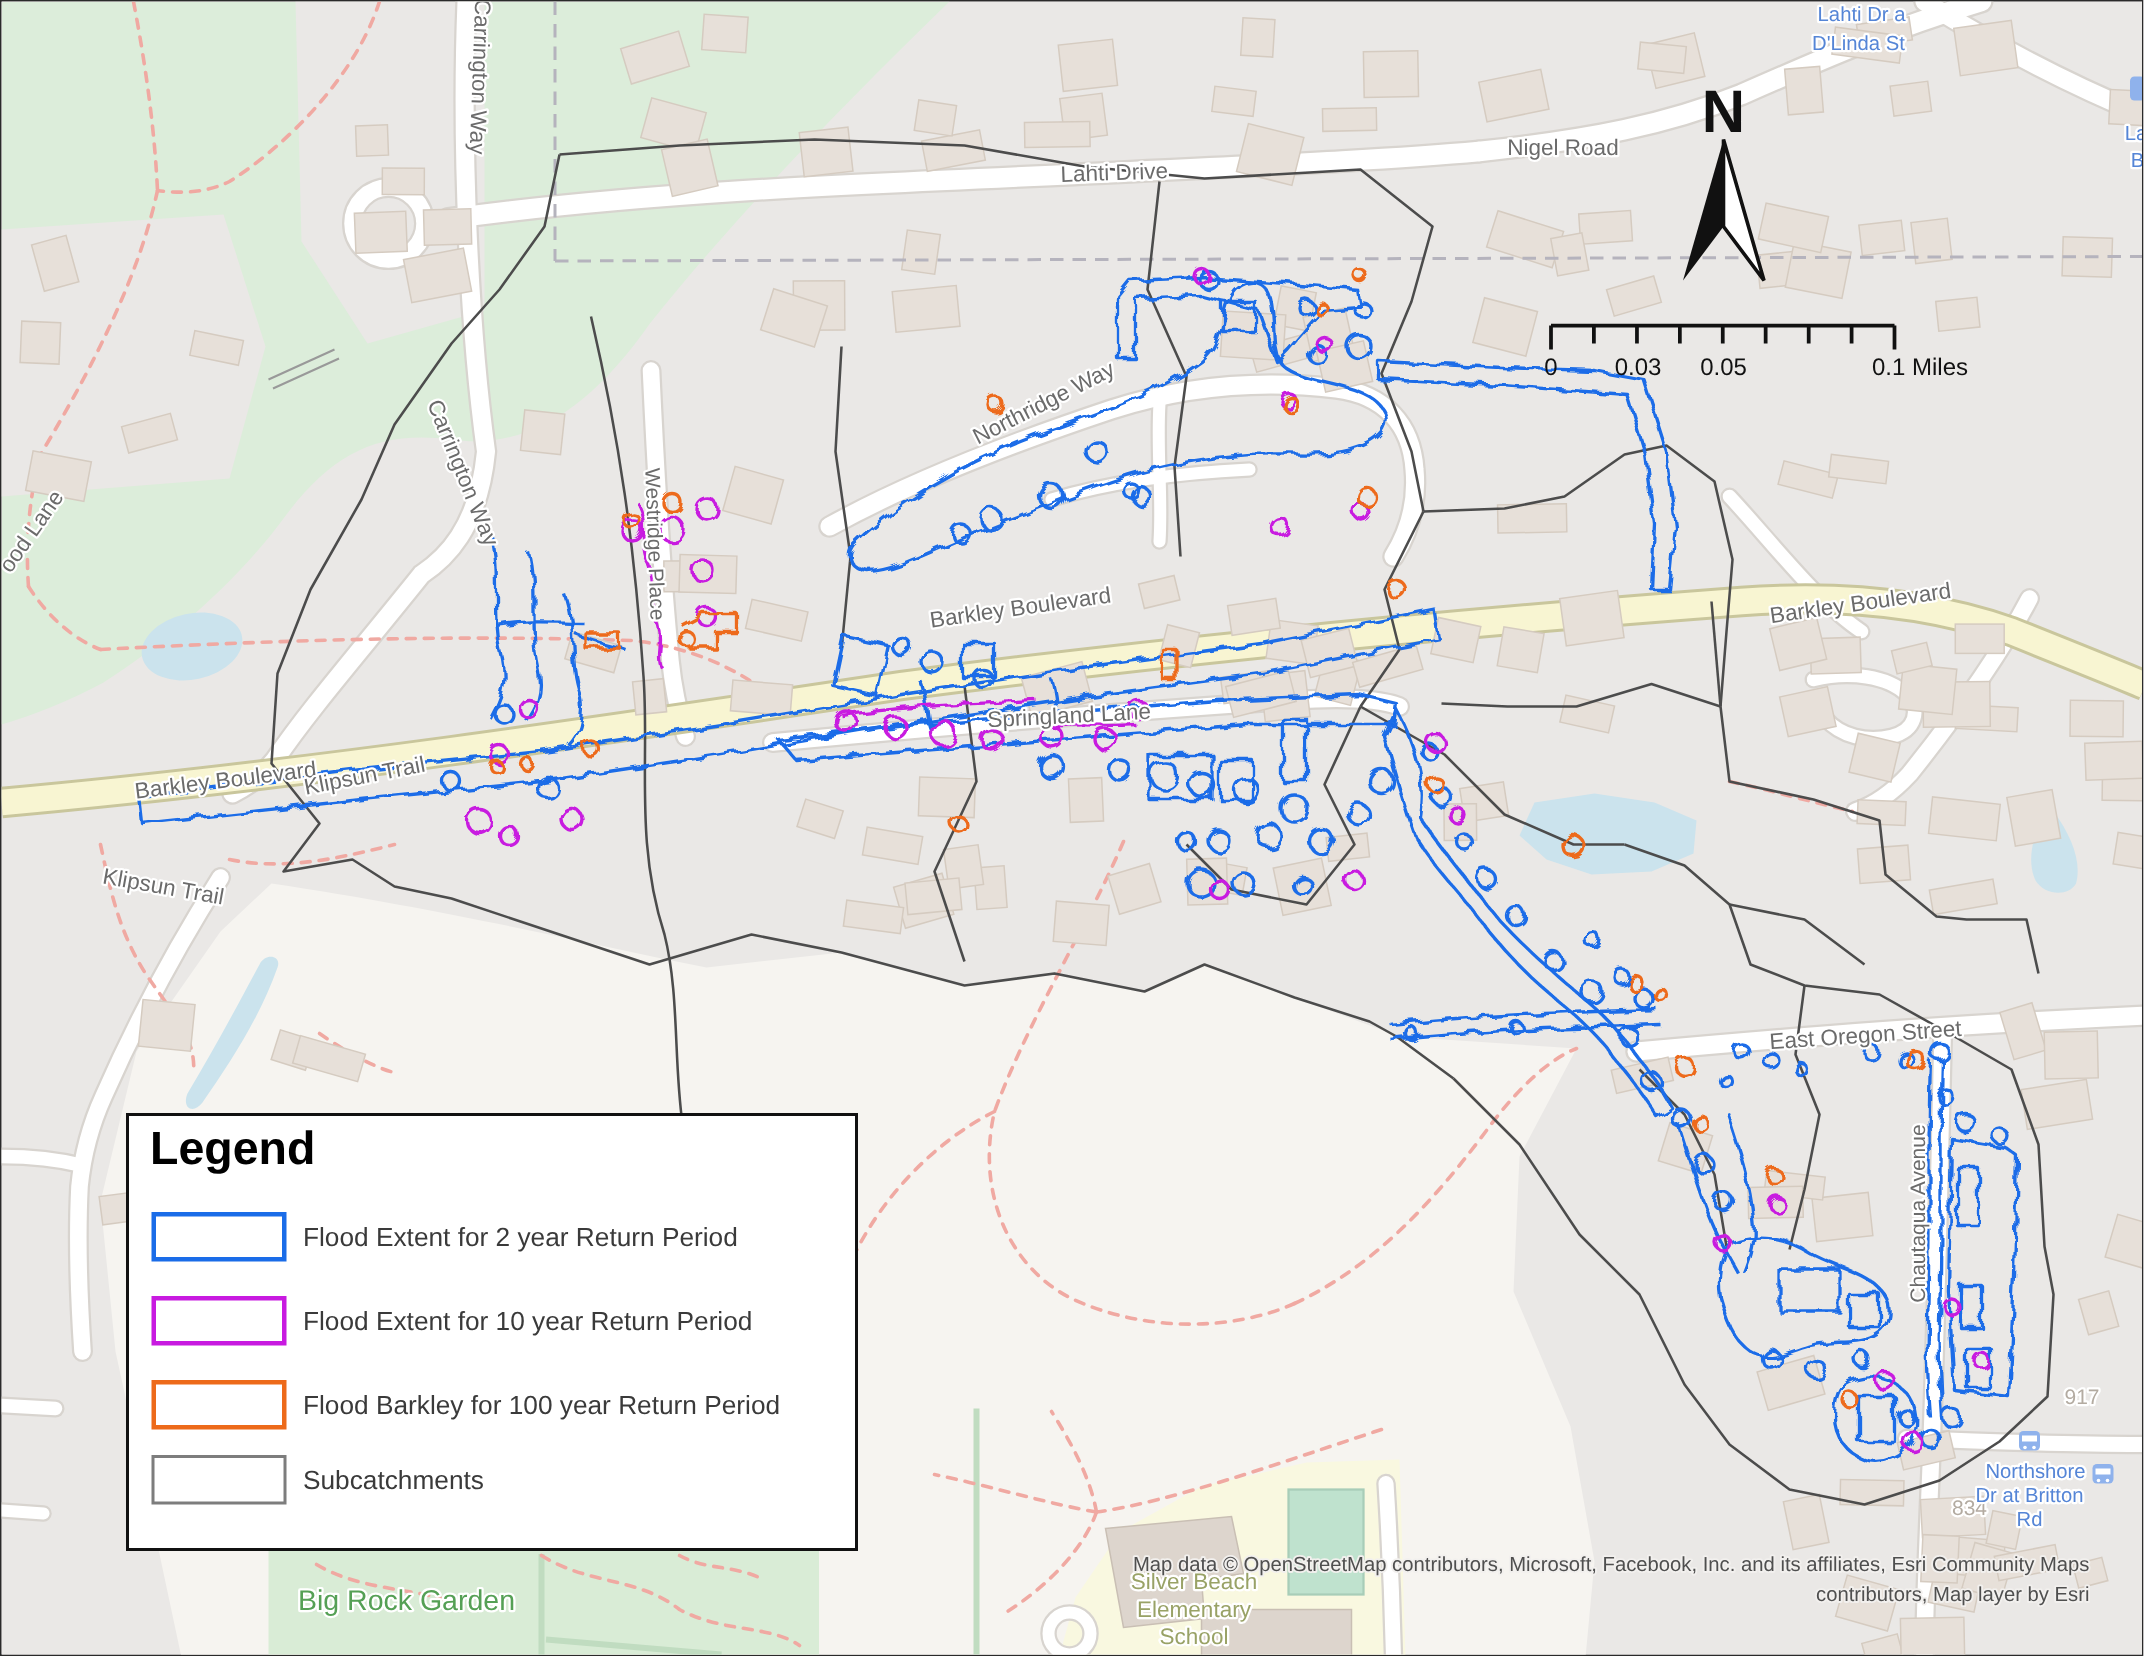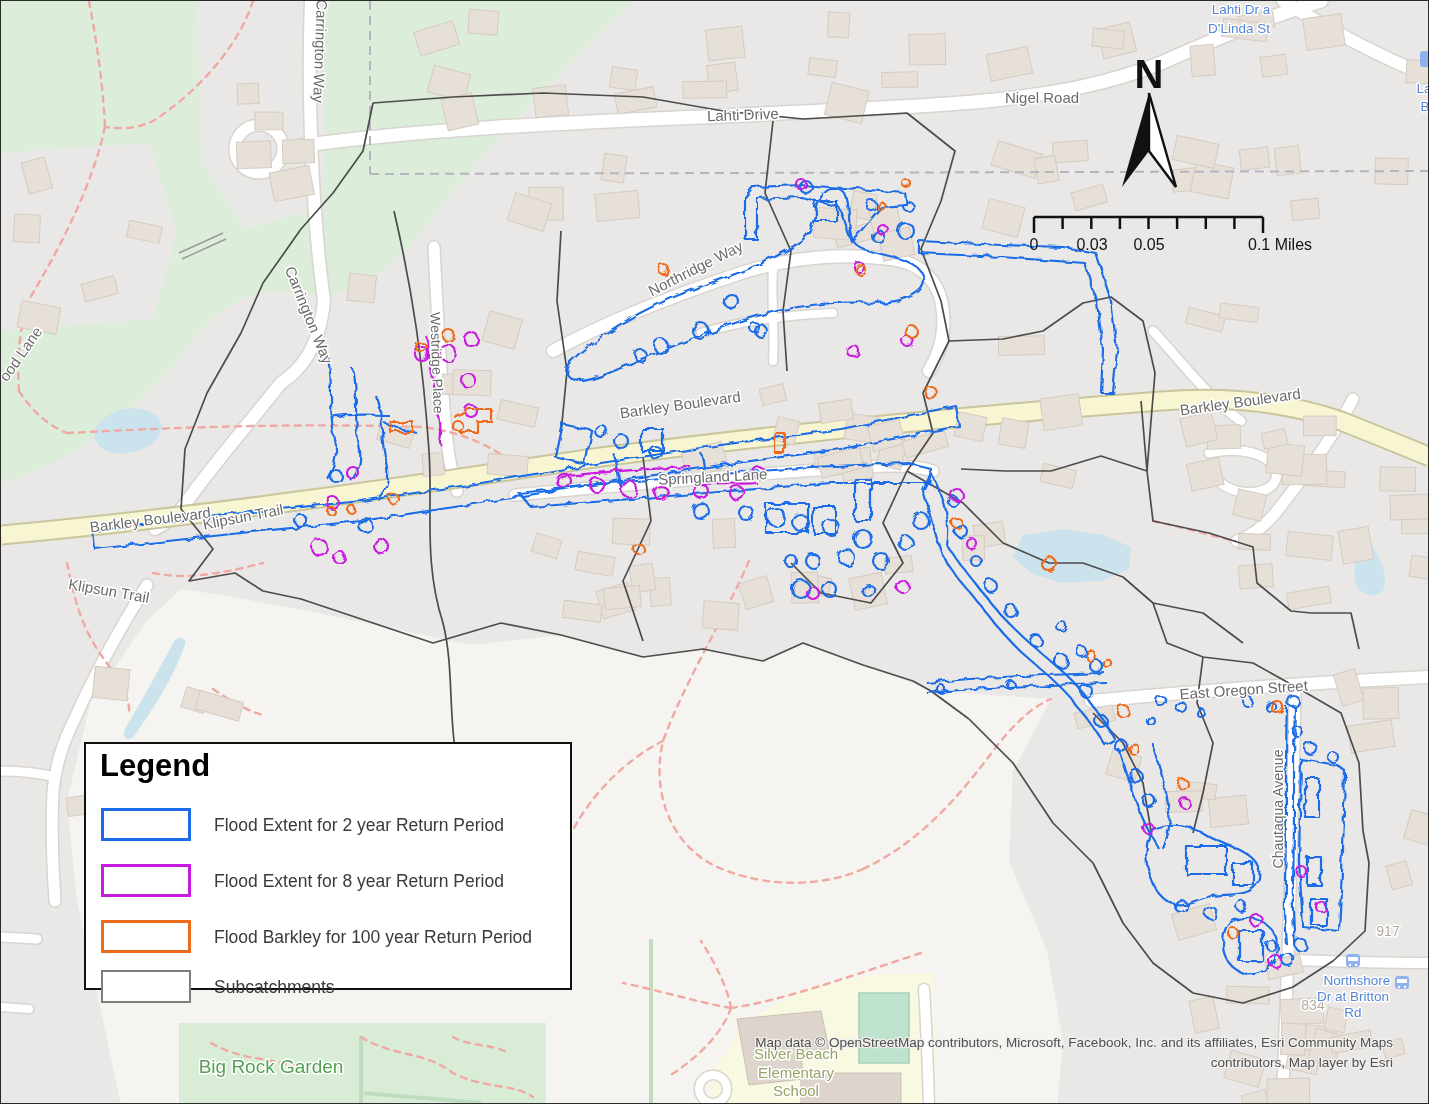--- a/index.html
+++ b/index.html
@@ -13,30 +13,30 @@
   .lbl-sm{font-size:14px;}
   .lbl-blue{fill:#5585d6;font-size:13.5px;}
   .lbl-green{fill:#55a055;font-size:19px;}
   .lbl-olive{fill:#99a266;font-size:15px;}
   .lbl-num{fill:#b3aba1;font-size:14px;}
   .attr{paint-order:stroke;stroke:#f2f0ee;stroke-width:2.5px;stroke-linejoin:round;
         fill:#4f4f4f;font-size:13.5px;}
   .scale-num{fill:#111;font-size:16px;}
   .north-n{fill:#111;font-size:40px;font-weight:600;}
   
-  .legend{position:absolute;left:83px;top:741px;width:488px;height:248px;
+  .legend{position:absolute;left:83px;top:741px;width:488px;height:292px;
           background:#ffffff;border:2.2px solid #111;box-sizing:border-box;}
   .legend-title{position:absolute;left:14px;top:4px;font-size:31px;font-weight:bold;color:#000;}
   .legend-row{position:absolute;left:0;width:100%;height:34px;}
   .legend-swatch{position:absolute;left:15px;top:0;width:90px;height:33px;background:#fff;box-sizing:border-box;}
   .sw-2yr{border:3px solid #1a6ce8;}
   .sw-10yr{border:3px solid #c81ae0;}
   .sw-100yr{border:3px solid #ed6a1a;}
   .sw-sub{border:2.5px solid #7d7d7d;}
-  .legend-label{position:absolute;left:128px;top:50%;transform:translateY(-50%);
+  .legend-label{position:absolute;left:116px;top:50%;transform:translateY(-50%);
                 font-size:17.5px;color:#3a3a3a;white-space:nowrap;}
 </style>
 </head>
 <body>
 
 <div id="stage">
 
   <svg id="map" width="1429" height="1104" viewBox="0 0 1429 1104">
     <defs>
       <filter id="wob" x="-8%" y="-8%" width="116%" height="116%">
@@ -569,21 +569,21 @@
   </svg>
 
   <div class="legend">
     <div class="legend-title">Legend</div>
     <div class="legend-row" style="top:64px">
       <div class="legend-swatch sw-2yr"></div>
       <div class="legend-label">Flood Extent for 2 year Return Period</div>
     </div>
     <div class="legend-row" style="top:120px">
       <div class="legend-swatch sw-10yr"></div>
-      <div class="legend-label">Flood Extent for 8 year Return Period</div>
+      <div class="legend-label">Flood Extent for 10 year Return Period</div>
     </div>
     <div class="legend-row" style="top:176px">
       <div class="legend-swatch sw-100yr"></div>
       <div class="legend-label">Flood Barkley for 100 year Return Period</div>
     </div>
     <div class="legend-row" style="top:226px">
       <div class="legend-swatch sw-sub"></div>
       <div class="legend-label">Subcatchments</div>
     </div>
   </div>

